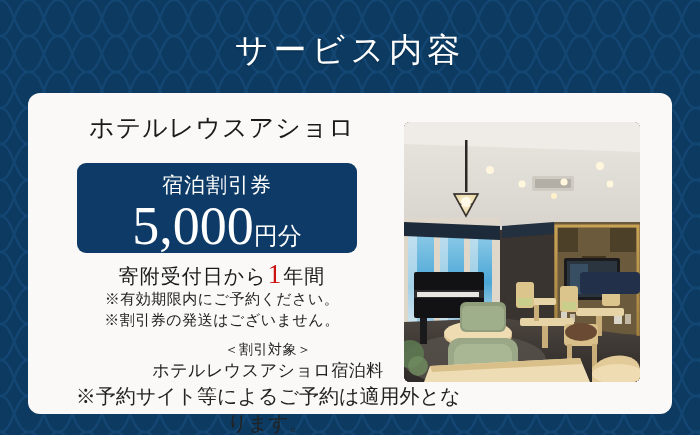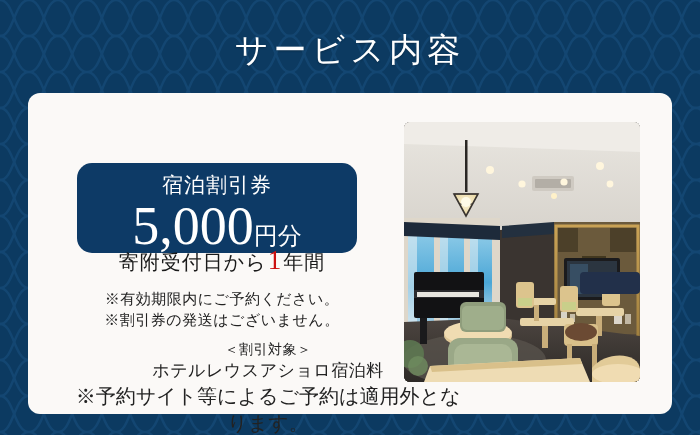--- a/index.html
+++ b/index.html
@@ -70,21 +70,21 @@
     line-height: 1;
     font-weight: 400;
   }
   .badge {
     position: absolute;
     left: 49px;
     top: 70px;
     width: 280px;
     height: 90px;
     background: #0d3a66;
-    border-radius: 15px;
+    border-radius: 9px;
     color: #ffffff;
     text-align: center;
   }
   .badge-label {
     margin-top: 10px;
     font-size: 21px;
     letter-spacing: 1px;
     line-height: 1.15;
   }
   .badge-amount {
@@ -97,21 +97,21 @@
     letter-spacing: 0px;
     vertical-align: baseline;
   }
   .amount-unit {
     font-size: 24px;
     letter-spacing: 0px;
     vertical-align: baseline;
   }
   .validity {
     position: absolute;
-    top: 154px;
+    top: 168px;
     left: 0;
     width: 388px;
     text-align: center;
     color: #1a1a1a;
     font-size: 20px;
     letter-spacing: 1px;
     line-height: 1;
     white-space: nowrap;
   }
   .validity .num-red {
@@ -174,20 +174,21 @@
     </defs>
     <rect x="0" y="0" width="700" height="435" fill="url(#wavelattice)"></rect>
   </svg>
 
   <div class="title">サービス内容</div>
 
   <div class="card">
 
     <div class="left-col">
 
+      <div class="hotel-name">ホテルレウスアショロ</div>
 
       <div class="badge">
         <div class="badge-label">宿泊割引券</div>
         <div class="badge-amount"><span class="amount-num">5,000</span><span class="amount-unit">円分</span></div>
       </div>
 
       <div class="validity"><span>寄附受付日から</span><span class="num-red">1</span><span>年間</span></div>
 
       <div class="notes">
         <div>※有効期限内にご予約ください。</div>

